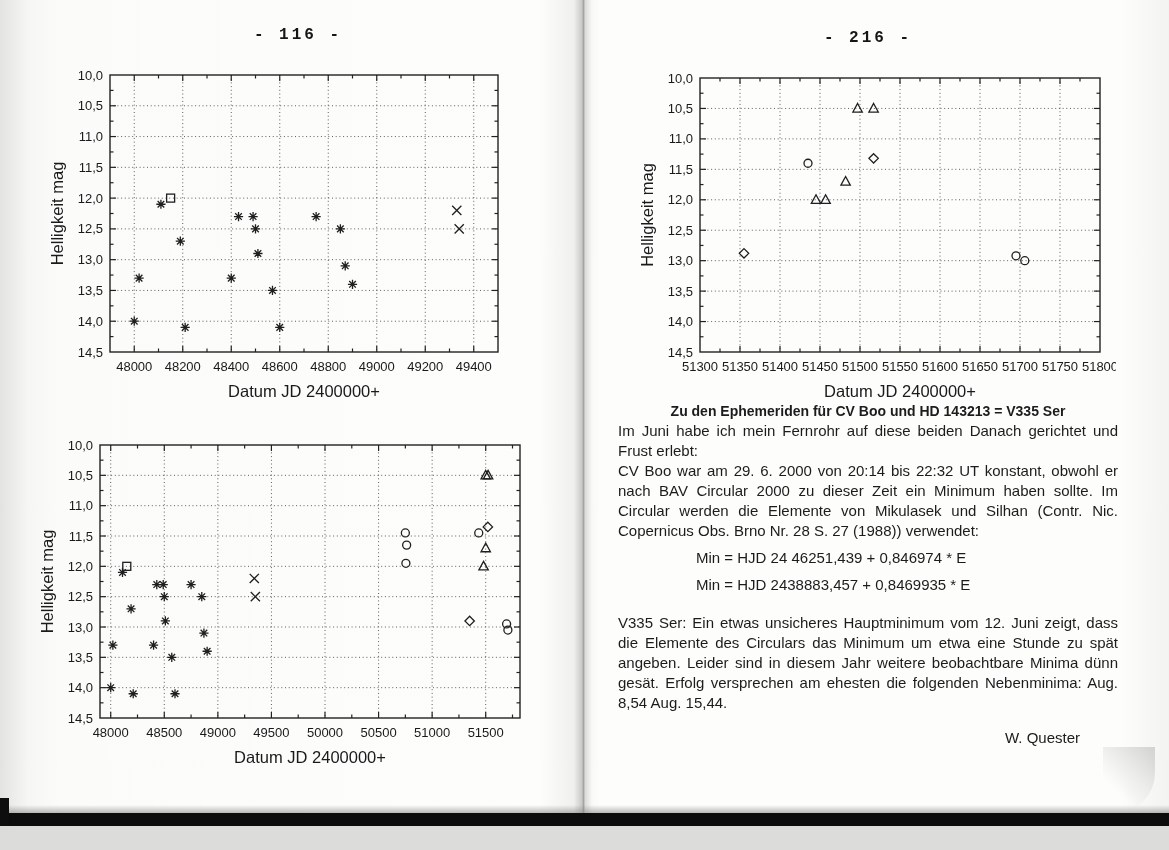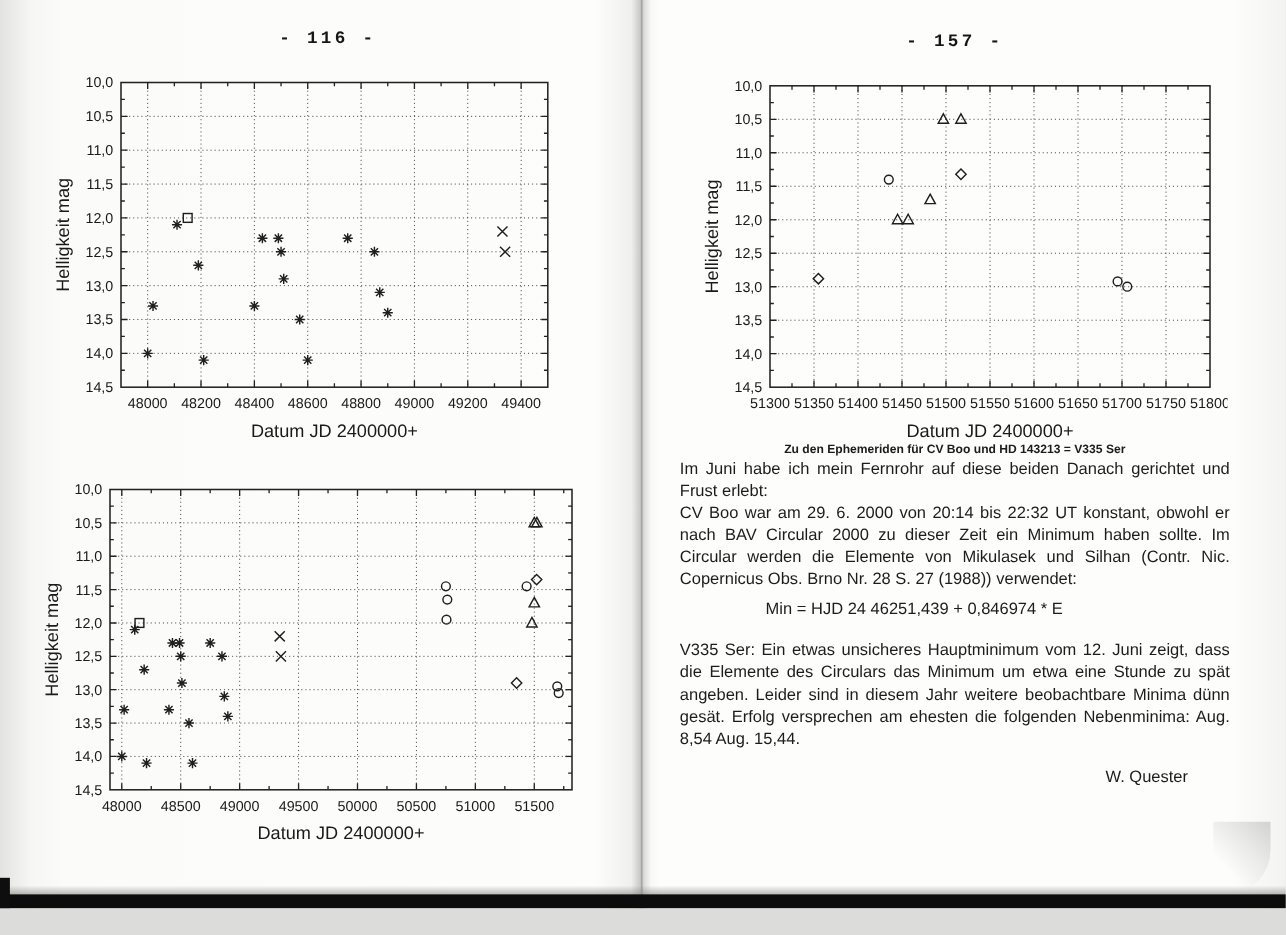--- a/index.html
+++ b/index.html
@@ -14,36 +14,36 @@
   .gutter{position:absolute;left:574px;top:0;width:18px;height:838px;
     background:linear-gradient(90deg,rgba(120,120,118,0) 0,rgba(130,130,128,.38) 45%,rgba(90,90,88,.55) 52%,rgba(140,140,138,.25) 62%,rgba(140,140,138,0) 100%);}
   .scan-band-fade{position:absolute;left:0;bottom:13px;width:1169px;height:8px;
     background:linear-gradient(180deg,rgba(150,150,148,0),rgba(130,130,128,.55));}
   .scan-band{position:absolute;left:0;bottom:0;width:1169px;height:13px;background:#0c0c0c;}
   .scan-nub{position:absolute;left:0;bottom:0;width:9px;height:28px;background:#0e0e0e;}
   .page-curl{position:absolute;right:14px;bottom:13px;width:52px;height:66px;
     background:linear-gradient(225deg,#c9c9c7 0,#e8e8e6 40%,rgba(253,253,252,0) 70%);
     border-bottom-right-radius:40px;opacity:.8;}
   .article{position:absolute;left:618px;top:402px;width:500px;font-size:15px;line-height:1.34;}
-  .article h3{margin:0;font-size:11px;text-align:center;font-weight:bold;}
+  .article h3{margin:0;font-size:14px;text-align:center;font-weight:bold;}
   .article p{margin:0;text-align:justify;}
   .p-after-title{margin-top:17px;}
   .formula{margin:7px 0 7px 78px !important;text-align:center;}
   .p-gap{margin-top:2px !important;}
   .p-block{margin-top:17px !important;}
   .signature{margin-top:15px;text-align:right;padding-right:38px;}
   svg text{fill:#1a1a1a;}
 </style>
 </head>
 <body>
 
 <div class="canvas">
 
   <div class="page-header hdr-left">- 116 -</div>
-  <div class="page-header hdr-right">- 157 -</div>
+  <div class="page-header hdr-right">- 216 -</div>
 
   <div class="chart" id="chart-0" style="left: 48px; top: 62px;"><svg width="462" height="345">
         <g>
           <line x1="86.25" x2="86.25" y1="13" y2="290" stroke="#4d4d4d" stroke-width="0.9" stroke-dasharray="1 2.7"></line>
           <line x1="134.75" x2="134.75" y1="13" y2="290" stroke="#4d4d4d" stroke-width="0.9" stroke-dasharray="1 2.7"></line>
           <line x1="183.25" x2="183.25" y1="13" y2="290" stroke="#4d4d4d" stroke-width="0.9" stroke-dasharray="1 2.7"></line>
           <line x1="231.75" x2="231.75" y1="13" y2="290" stroke="#4d4d4d" stroke-width="0.9" stroke-dasharray="1 2.7"></line>
           <line x1="280.25" x2="280.25" y1="13" y2="290" stroke="#4d4d4d" stroke-width="0.9" stroke-dasharray="1 2.7"></line>
           <line x1="328.75" x2="328.75" y1="13" y2="290" stroke="#4d4d4d" stroke-width="0.9" stroke-dasharray="1 2.7"></line>
           <line x1="377.25" x2="377.25" y1="13" y2="290" stroke="#4d4d4d" stroke-width="0.9" stroke-dasharray="1 2.7"></line>
@@ -462,20 +462,21 @@
           <path stroke="#1f1f1f" stroke-width="1.3" fill="none" d="M106 183.66000000000005L110.7 188.36000000000004L106 193.06000000000003L101.3 188.36000000000004Z"></path>
           <path stroke="#1f1f1f" stroke-width="1.3" fill="none" d="M235.6 88.67333333333335L240.29999999999998 93.37333333333335L235.6 98.07333333333335L230.9 93.37333333333335Z"></path>
         </g>
       </svg></div>
 
   <div class="article">
     <h3>Zu den Ephemeriden für CV Boo und HD 143213 = V335 Ser</h3>
     <p class="p-after-title">Im Juni habe ich mein Fernrohr auf diese beiden Danach gerichtet und Frust erlebt:</p>
     <p>CV Boo war am 29. 6. 2000 von 20:14 bis 22:32 UT konstant, obwohl er nach BAV Circular 2000 zu dieser Zeit ein Minimum haben sollte. Im Circular werden die Elemente von Mikulasek und Silhan (Contr. Nic. Copernicus Obs. Brno Nr. 28 S. 27 (1988)) verwendet:</p>
     <p class="formula">Min = HJD 24 46251,439 + 0,846974 * E</p>
+    <p class="formula">Min = HJD 2438883,457 + 0,8469935 * E</p>
     <p class="p-block">V335 Ser: Ein etwas unsicheres Hauptminimum vom 12. Juni zeigt, dass die Elemente des Circulars  das Minimum um etwa eine Stunde zu spät angeben. Leider sind in diesem Jahr weitere beobachtbare Minima dünn gesät. Erfolg versprechen am ehesten die folgenden Nebenminima: Aug. 8,54      Aug. 15,44.</p>
     <div class="signature">W. Quester</div>
   </div>
 
   <div class="gutter"></div>
   <div class="page-curl"></div>
   <div class="scan-band-fade"></div>
   <div class="scan-band"></div>
   <div class="scan-nub"></div>
 </div>

